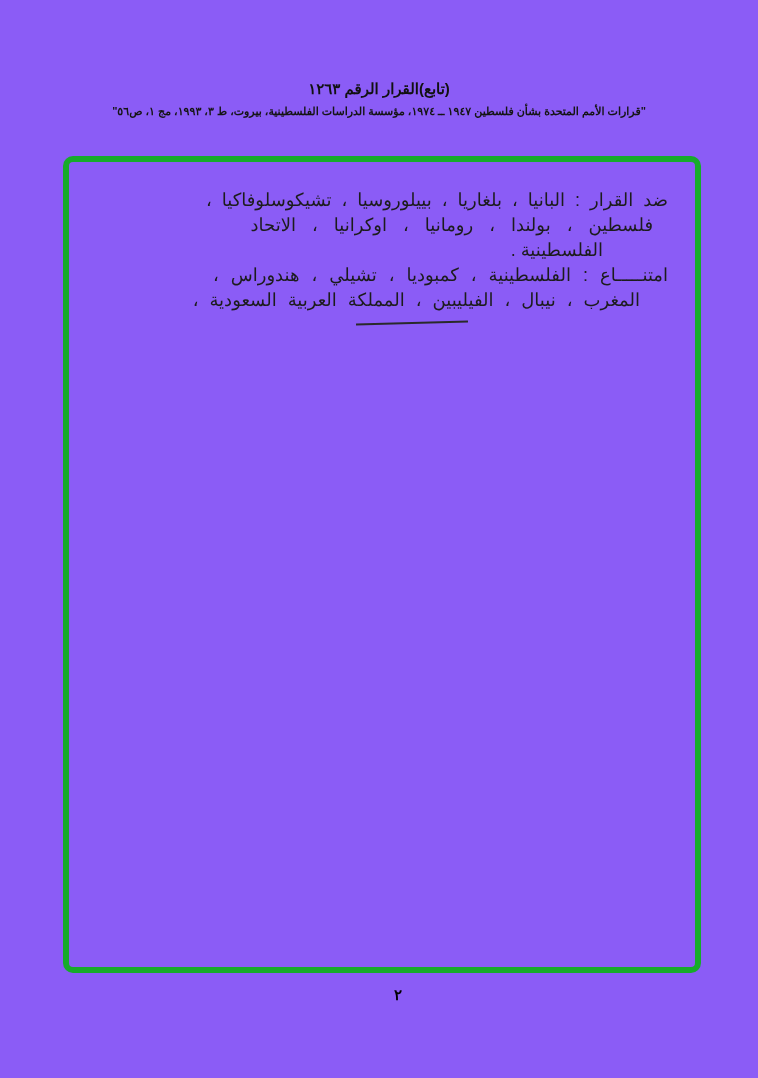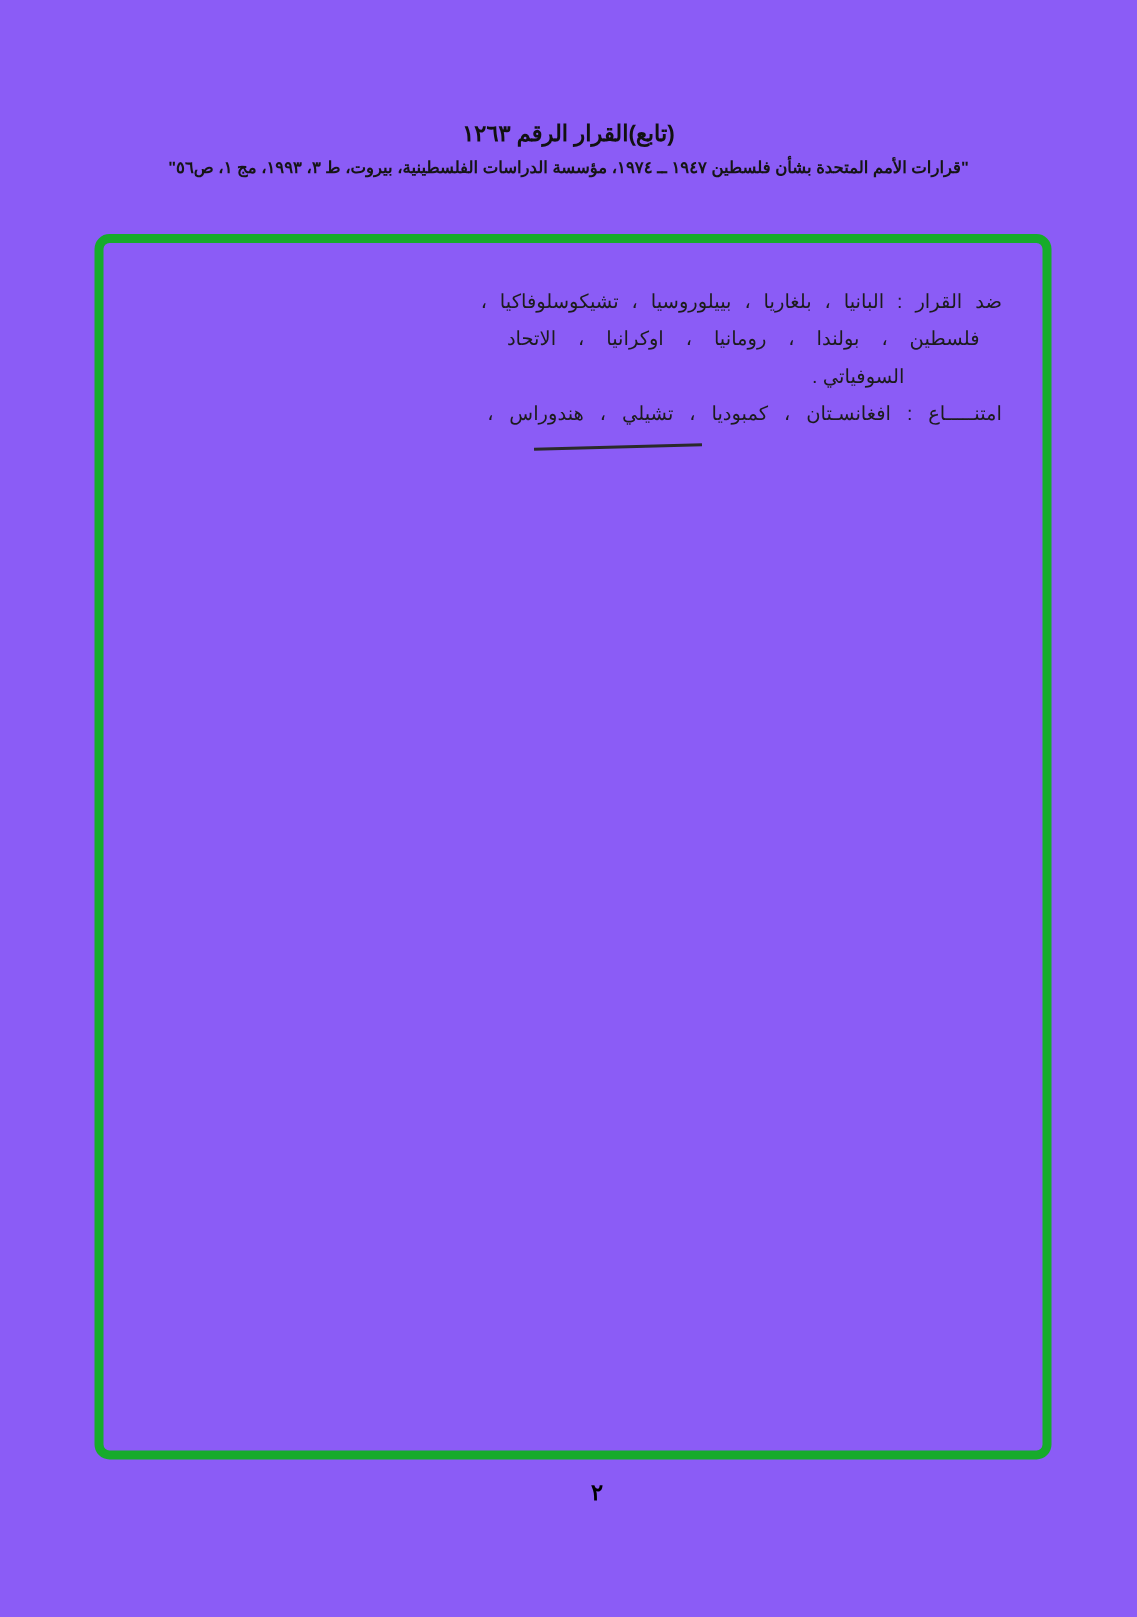--- a/index.html
+++ b/index.html
@@ -48,21 +48,21 @@
     border: 6px solid #17ab2b;
     border-radius: 10px;
     background: transparent;
   }
   .text-block {
     position: absolute;
     left: 160px;
     top: 188px;
     width: 508px;
     direction: rtl;
-    font-size: 13px;
+    font-size: 18px;
     line-height: 25px;
     color: #1c1c1c;
   }
   .text-line { white-space: nowrap; }
   .tl-1 { word-spacing: 5px; }
   .tl-2 { padding-right: 15px; word-spacing: 11px; }
   .tl-3 { padding-right: 65px; }
   .tl-4 { word-spacing: 7px; }
   .tl-5 { padding-right: 22px; word-spacing: 12px; }
   .tl-6 { padding-right: 28px; word-spacing: 6px; }
@@ -93,20 +93,21 @@
 
   <div class="doc-title">(تابع)القرار الرقم ١٢٦٣</div>
 
   <div class="doc-citation">"قرارات الأمم المتحدة بشأن فلسطين ١٩٤٧ ــ ١٩٧٤، مؤسسة الدراسات الفلسطينية، بيروت، ط ٣، ١٩٩٣، مج ١، ص٥٦"</div>
 
   <div class="highlight-box"></div>
 
   <div class="text-block">
     <div class="text-line tl-1">ضد القرار :  البانيا ، بلغاريا ،  بييلوروسيا ،  تشيكوسلوفاكيا ،</div>
     <div class="text-line tl-2">فلسطين ،  بولندا ،  رومانيا ،  اوكرانيا ،  الاتحاد</div>
-    <div class="text-line tl-3">السوفياتي .</div>
-    <div class="text-line tl-4">امتنـــــاع :  افغانسـتان ،  كمبوديا ،  تشيلي ،  هندوراس ،</div>
+    <div class="text-line tl-3">الفلسطينية .</div>
+    <div class="text-line tl-4">امتنـــــاع :  الفلسطينية ،  كمبوديا ،  تشيلي ،  هندوراس ،</div>
+    <div class="text-line tl-6">المغرب ، نيبال ، الفيليبين ، المملكة العربية السعودية ،</div>
     <div class="end-rule"></div>
   </div>
 
   <div class="page-number">٢</div>
 
 </div>
 
 </body></html>

